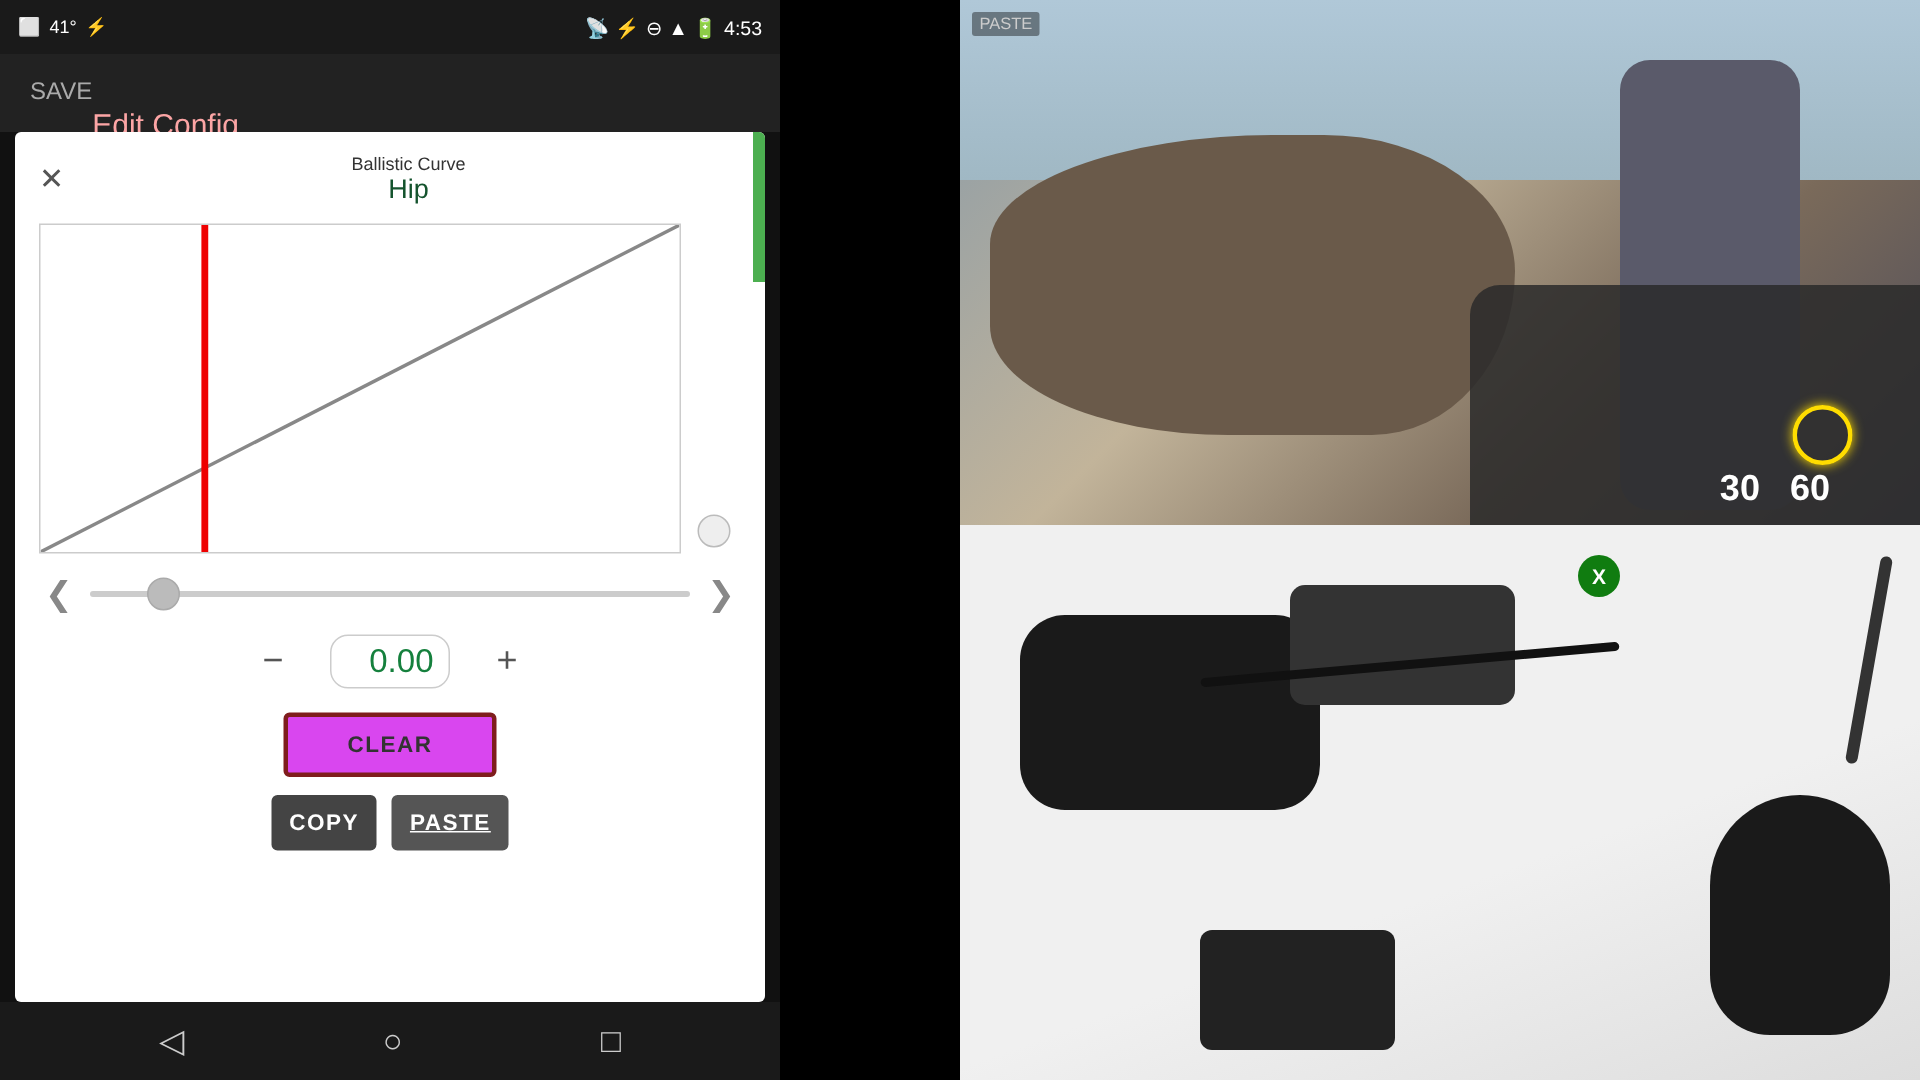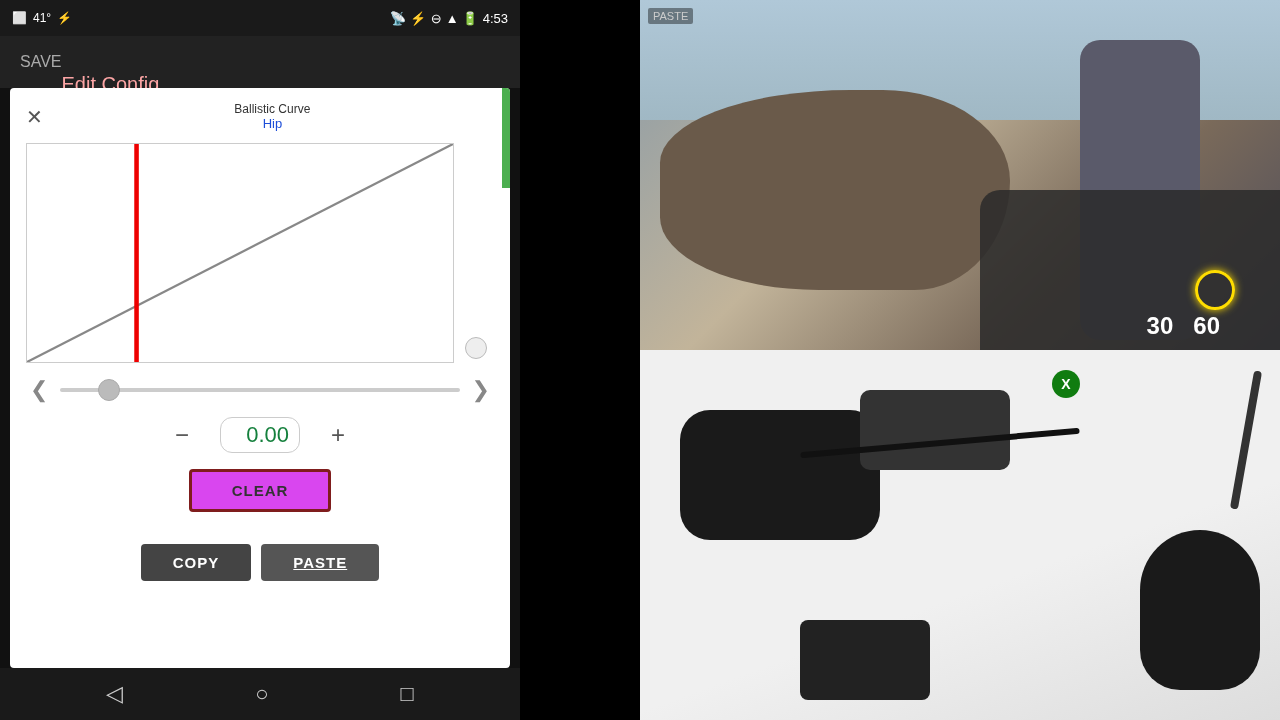--- a/index.html
+++ b/index.html
@@ -102,22 +102,22 @@
       flex-direction: column;
       align-items: center;
       flex: 1;
     }
     .dialog-title {
       font-size: 12px;
       color: #333;
       font-weight: 500;
     }
     .dialog-subtitle {
-      font-size: 13px;
-      color: #1d4ed8;
+      font-size: 18px;
+      color: #14532d;
     }
     .chart-canvas {
       width: 100%;
       height: 220px;
       background: #fff;
       border: 1px solid #ccc;
       position: relative;
       overflow: hidden;
     }
     .chart-canvas svg {
@@ -209,25 +209,24 @@
 
     .copy-paste-row {
       display: flex;
       justify-content: center;
       gap: 10px;
       padding: 6px 0 14px;
     }
     .copy-btn, .paste-btn {
       font-size: 15px;
       font-weight: bold;
-      padding: 10px 32px;
+      padding: 10px 12px;
       border-radius: 4px;
       cursor: pointer;
       letter-spacing: 1px;
-      margin-top: 20px;
     }
     .copy-btn {
       background: #444;
       color: #fff;
       border: none;
     }
     .paste-btn {
       background: #555;
       color: #fff;
       border: none;

